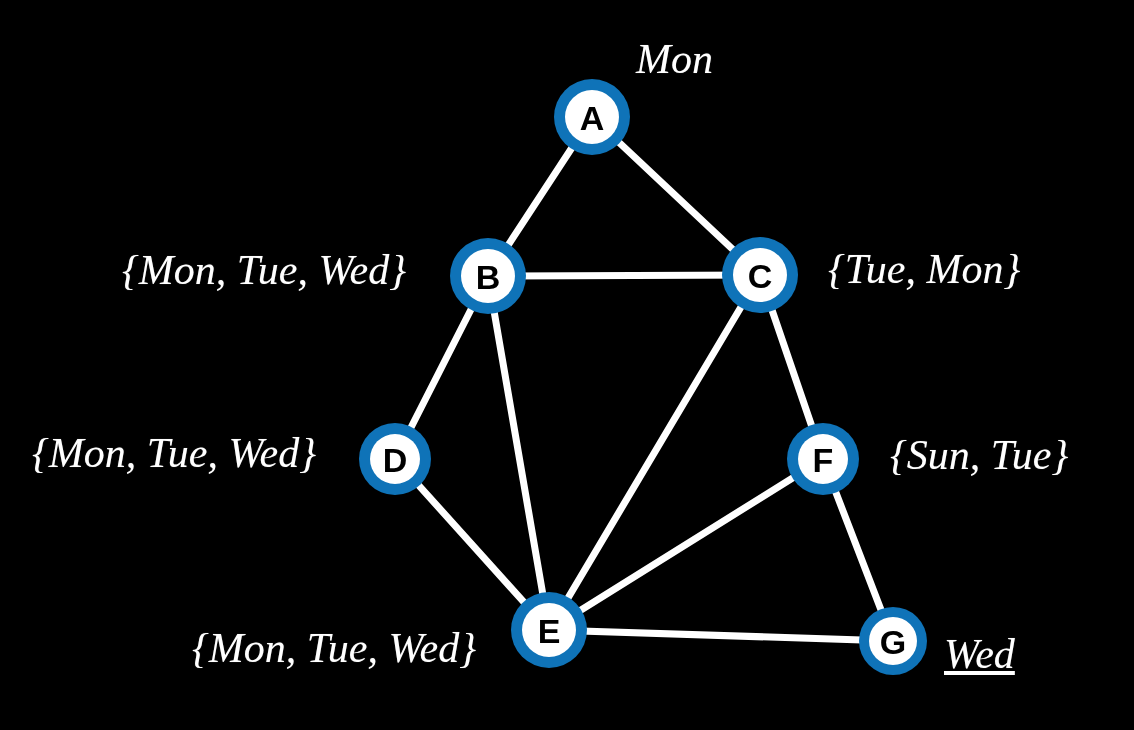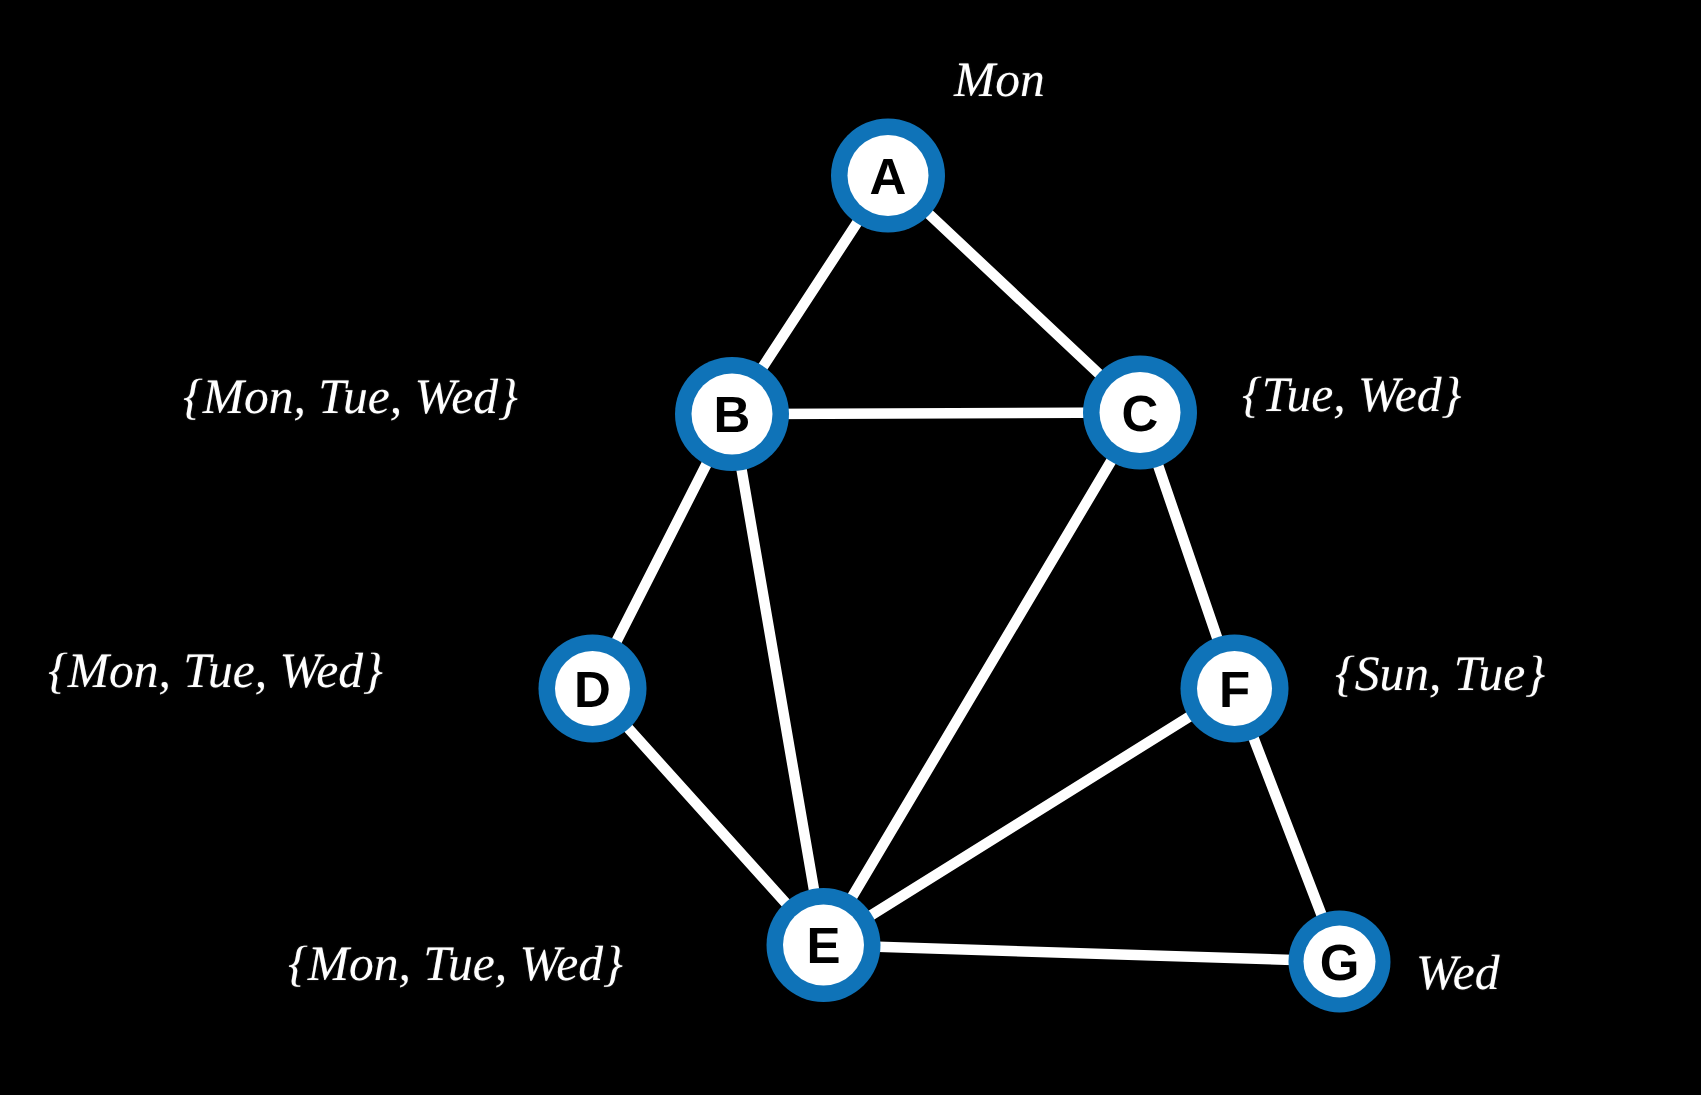--- a/index.html
+++ b/index.html
@@ -47,21 +47,21 @@
     text-anchor: middle;
     dominant-baseline: central;
     font-size: 34px;
     letter-spacing: 0px;
   }
   .domain-label {
     position: absolute;
     color: #ffffff;
     font-family: "Liberation Serif", "DejaVu Serif", serif;
     font-style: italic;
-    font-size: 33px;
+    font-size: 42px;
     white-space: nowrap;
     line-height: 1;
     text-shadow: 0 0 1px rgba(255,255,255,0.35);
   }
   .lbl-left  { }
 </style>
 </head>
 <body>
 
 <div id="stage">
@@ -113,19 +113,19 @@
         <g>
           <circle cx="893" cy="641" r="34" fill="#0f73b8" class="node-outer"></circle>
           <circle cx="893" cy="641" r="24" fill="#ffffff" class="node-inner"></circle>
           <text x="893" y="642" class="node-letter" fill="#000000" font-size="31">G</text>
         </g>
       </g>
   </svg>
   <div id="labels-layer">
       <div class="domain-label lbl-left" style="left: 636px; top: 38px; color: rgb(255, 255, 255);">Mon</div>
       <div class="domain-label lbl-left" style="left: 122px; top: 249px; color: rgb(255, 255, 255);">{Mon, Tue, Wed}</div>
-      <div class="domain-label lbl-left" style="left: 828px; top: 248px; color: rgb(255, 255, 255);">{Tue, Wed}</div>
+      <div class="domain-label lbl-left" style="left: 828px; top: 248px; color: rgb(255, 255, 255);">{Tue, Mon}</div>
       <div class="domain-label lbl-left" style="left: 32px; top: 432px; color: rgb(255, 255, 255);">{Mon, Tue, Wed}</div>
       <div class="domain-label lbl-left" style="left: 192px; top: 627px; color: rgb(255, 255, 255);">{Mon, Tue, Wed}</div>
       <div class="domain-label lbl-left" style="left: 890px; top: 434px; color: rgb(255, 255, 255);">{Sun, Tue}</div>
-      <div class="domain-label lbl-left" style="left: 944px; top: 633px; color: rgb(255, 255, 255);">Wed</div>
+      <div class="domain-label lbl-left" style="left: 944px; top: 633px; color: rgb(255, 255, 255); text-decoration: underline;">Wed</div>
     </div>
 </div>
 
 </body></html>

